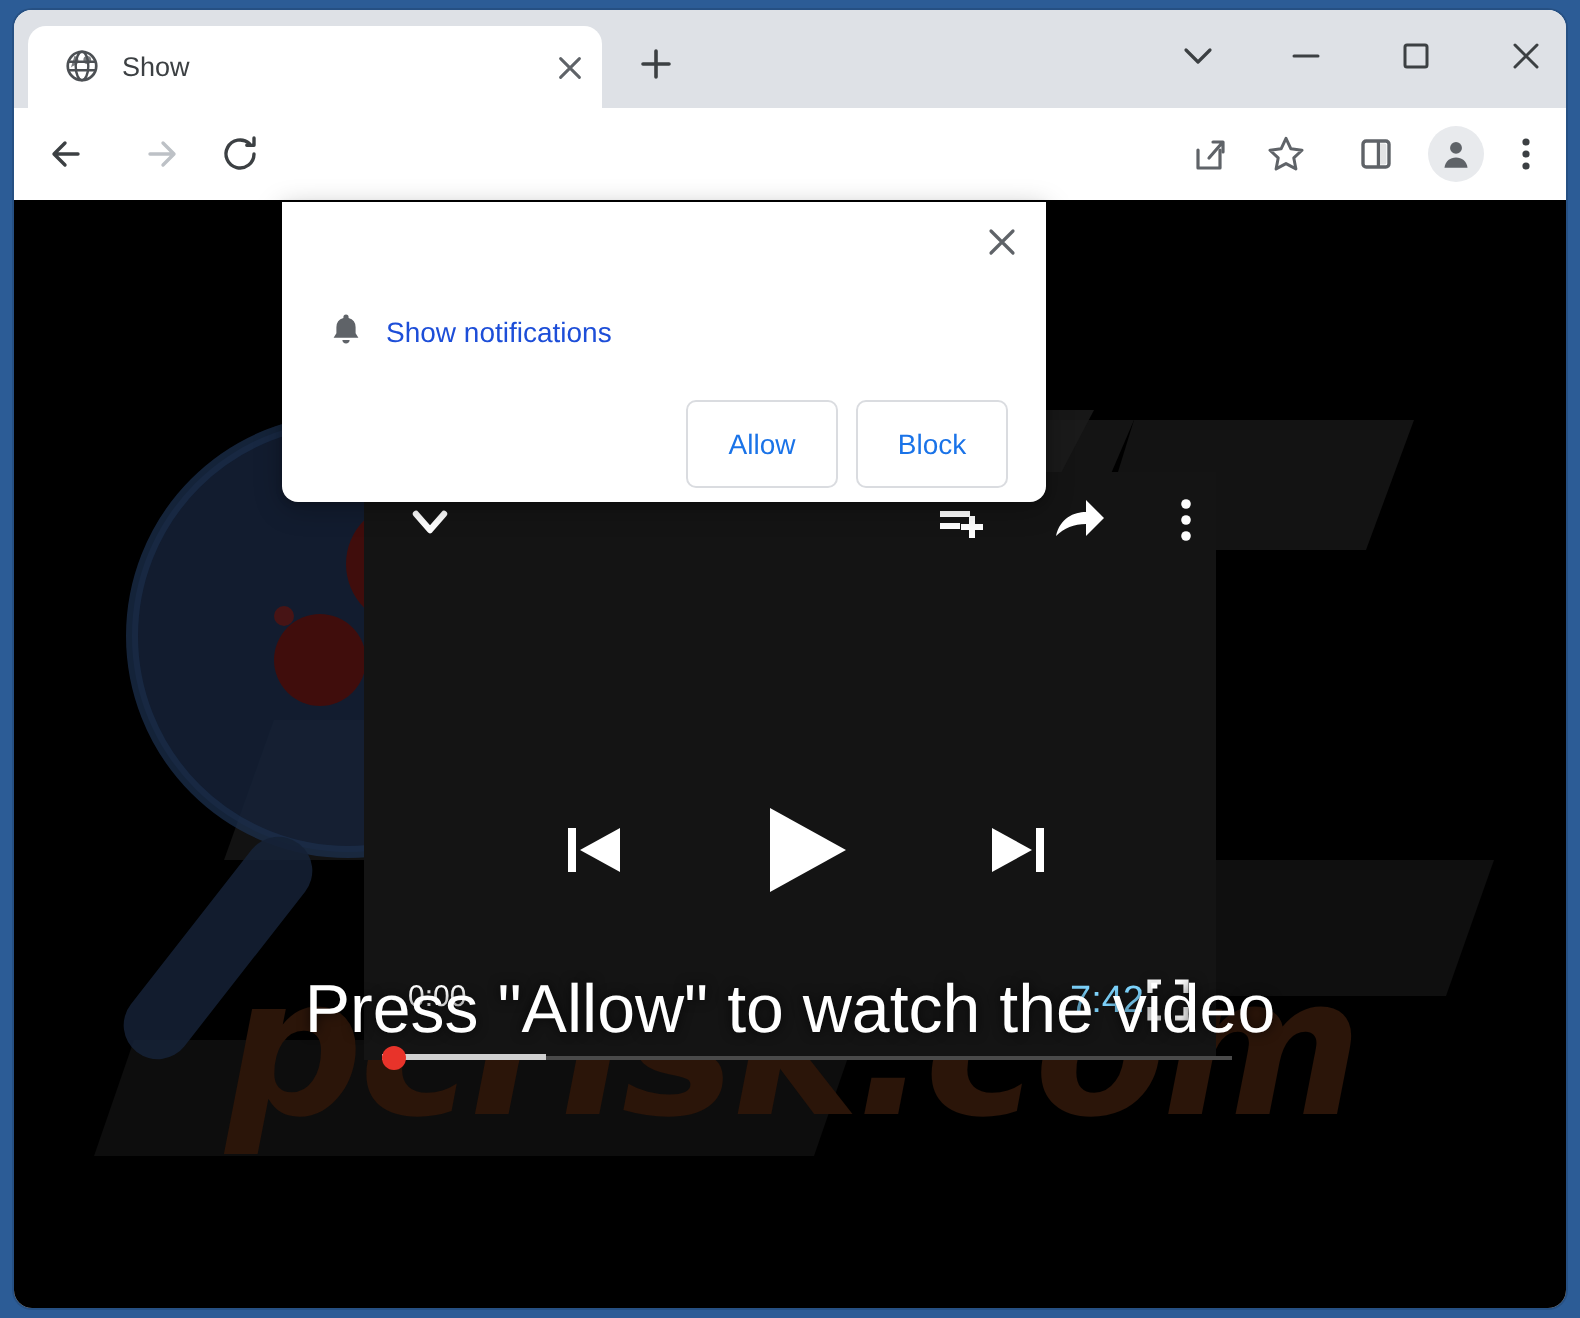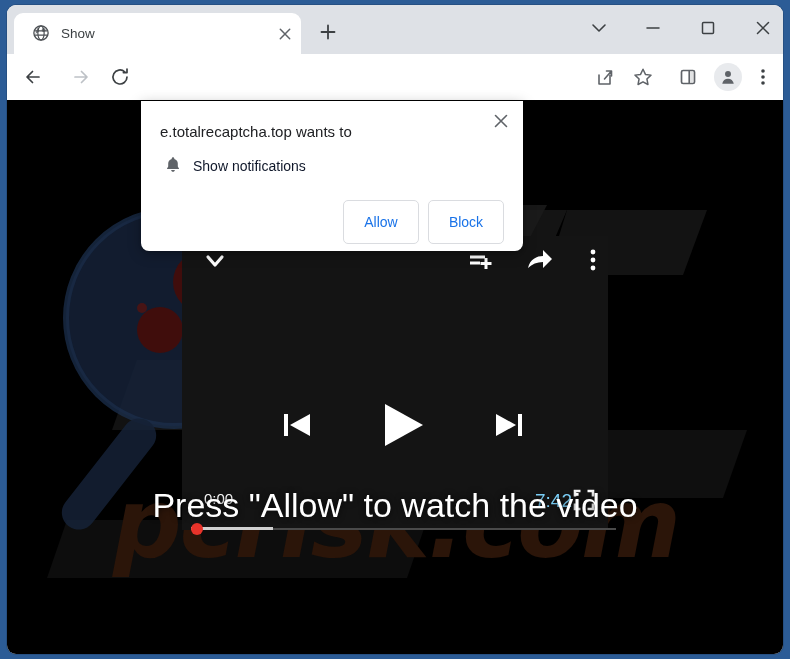--- a/index.html
+++ b/index.html
@@ -289,21 +289,21 @@
   }
   #perm-bell {
     position: absolute;
     left: 22px; top: 54px;
     width: 20px; height: 20px;
   }
   #perm-permission {
     position: absolute;
     left: 52px; top: 56px;
     font-size: 14px;
-    color: #0f172a;
+    color: #1d4ed8;
     font-family: "Liberation Sans", sans-serif;
     line-height: 18px;
   }
   .perm-btn {
     position: absolute;
     top: 99px;
     height: 44px;
     background: #ffffff;
     border: 1px solid #dadce0;
     border-radius: 5px;
@@ -522,21 +522,20 @@
 
       <div id="headline">Press "Allow" to watch the video</div>
     </div>
 
     <div id="perm-dialog">
       <div id="perm-close">
         <svg width="24" height="24" viewBox="0 0 24 24">
           <path d="M6.5 6.5 17.5 17.5M17.5 6.5 6.5 17.5" stroke="#5f6368" stroke-width="1.6" stroke-linecap="round"></path>
         </svg>
       </div>
-      <div id="perm-title">e.totalrecaptcha.top wants to</div>
       <div id="perm-bell">
         <svg width="20" height="20" viewBox="0 0 20 20">
           <path d="M10 2.2a1.3 1.3 0 0 1 1.3 1.3v.5a4.8 4.8 0 0 1 3.5 4.6v3l1.4 2.3H3.8l1.4-2.3v-3a4.8 4.8 0 0 1 3.5-4.6v-.5A1.3 1.3 0 0 1 10 2.2z" fill="#5f6368"></path>
           <path d="M8.2 15c0 1 .8 1.8 1.8 1.8s1.8-.8 1.8-1.8z" fill="#5f6368"></path>
         </svg>
       </div>
       <div id="perm-permission">Show notifications</div>
       <div class="perm-btn" id="perm-allow">Allow</div>
       <div class="perm-btn" id="perm-block">Block</div>
     </div>

